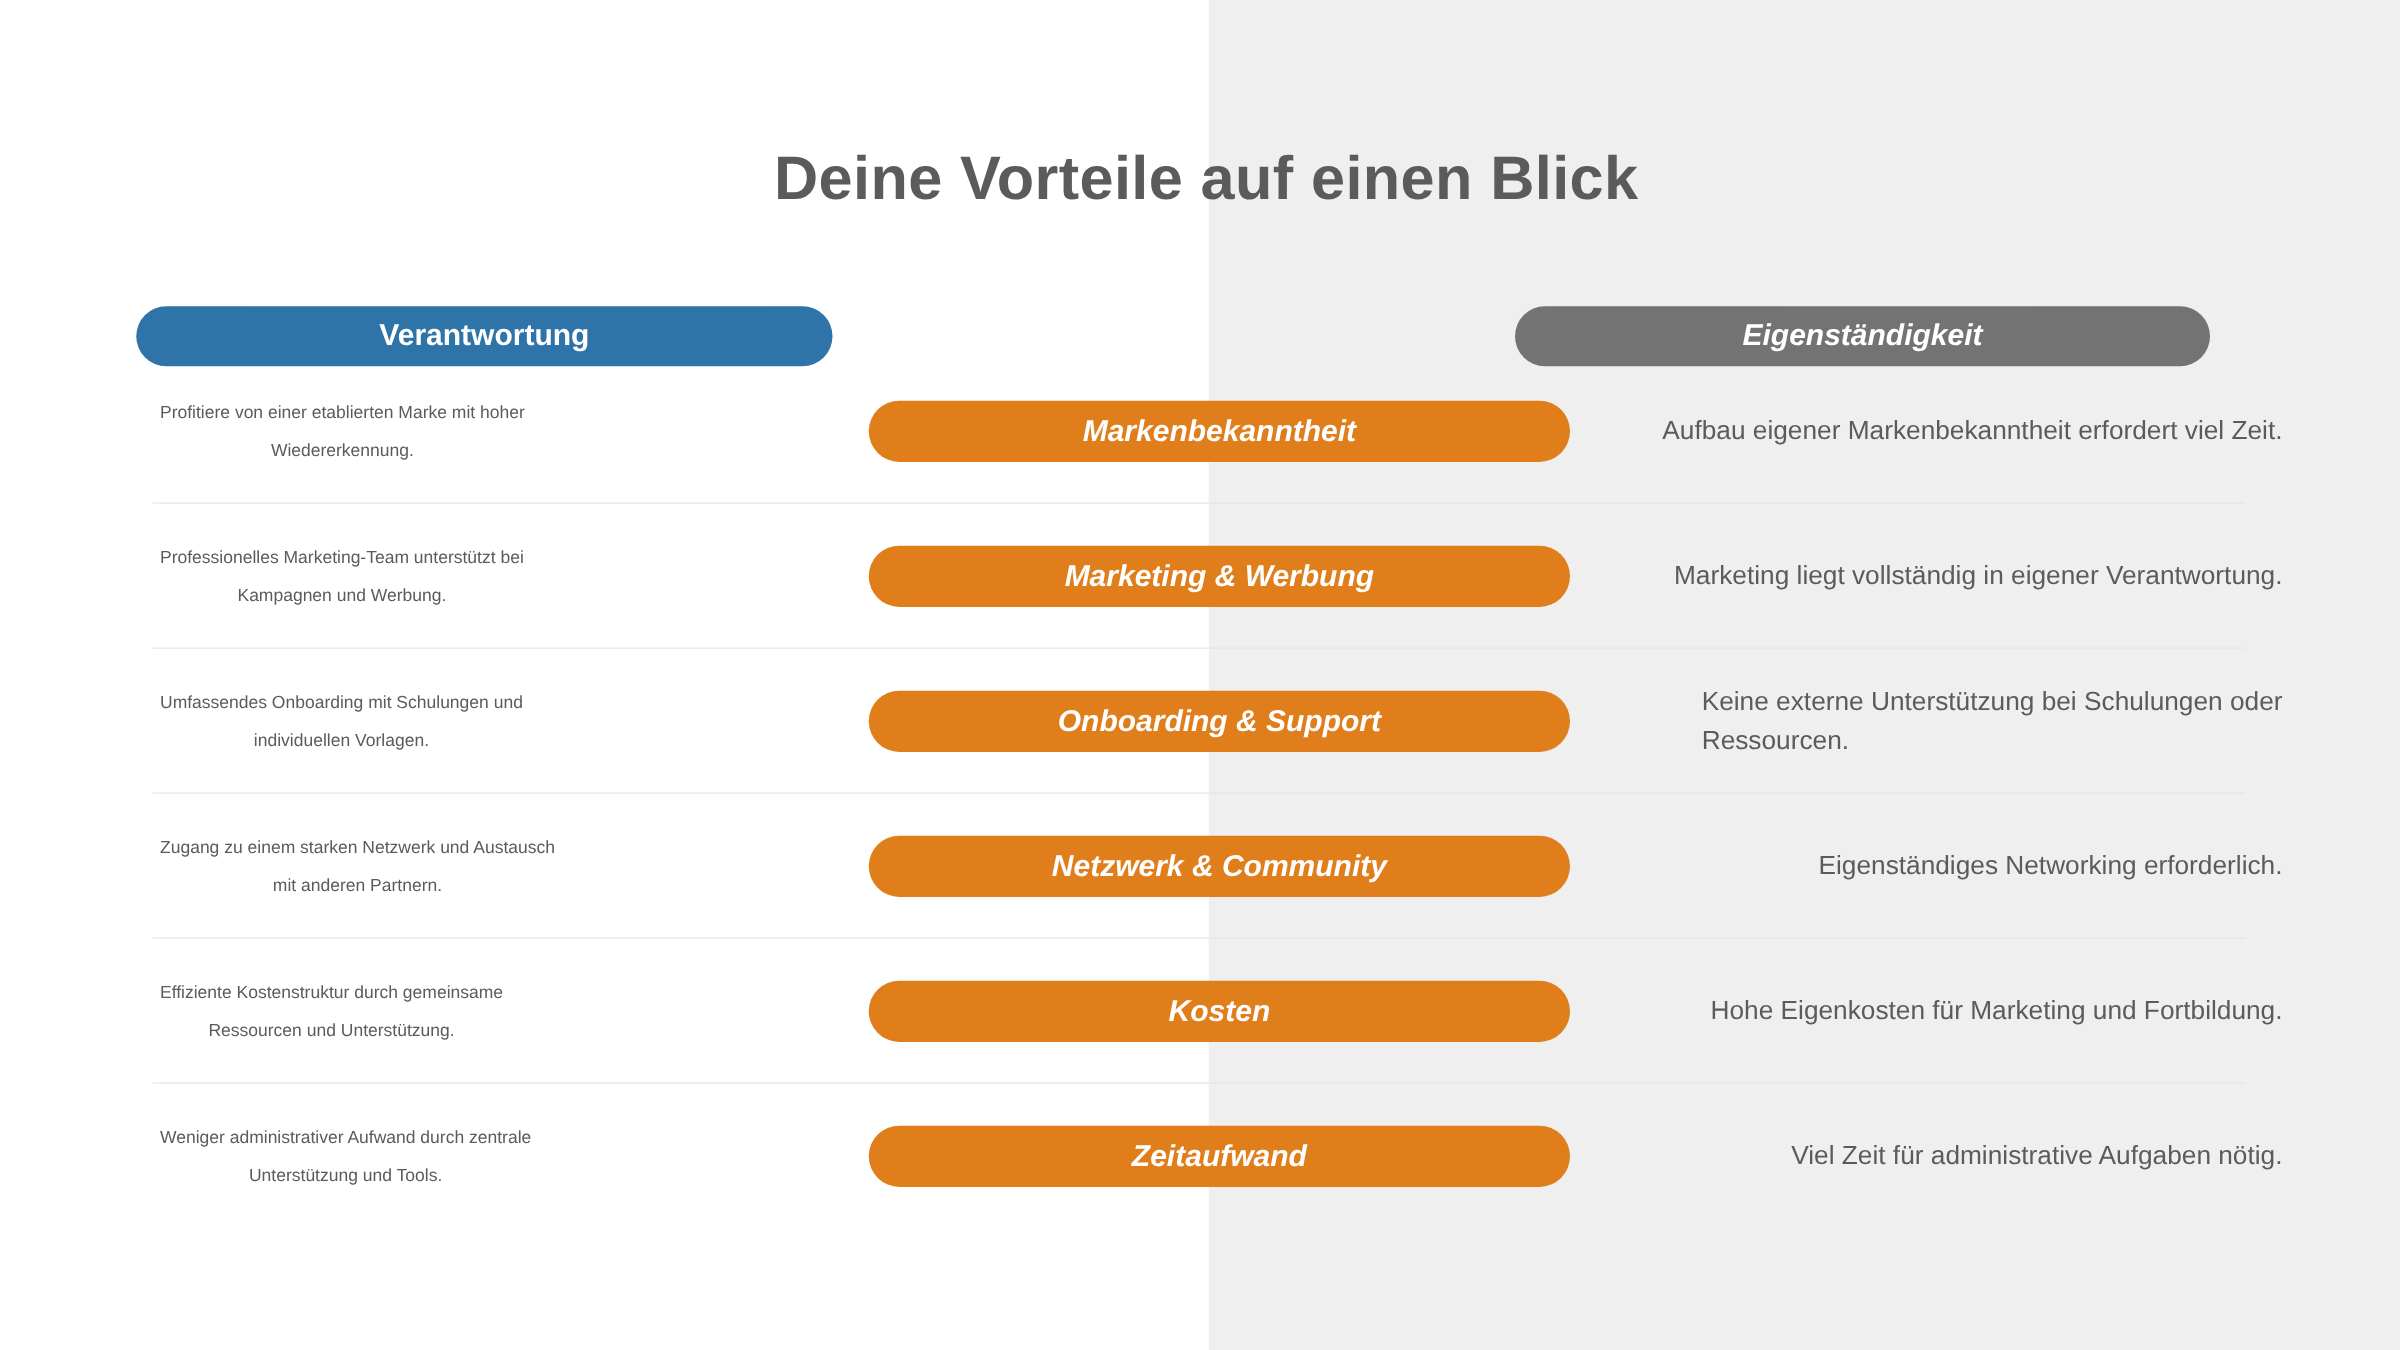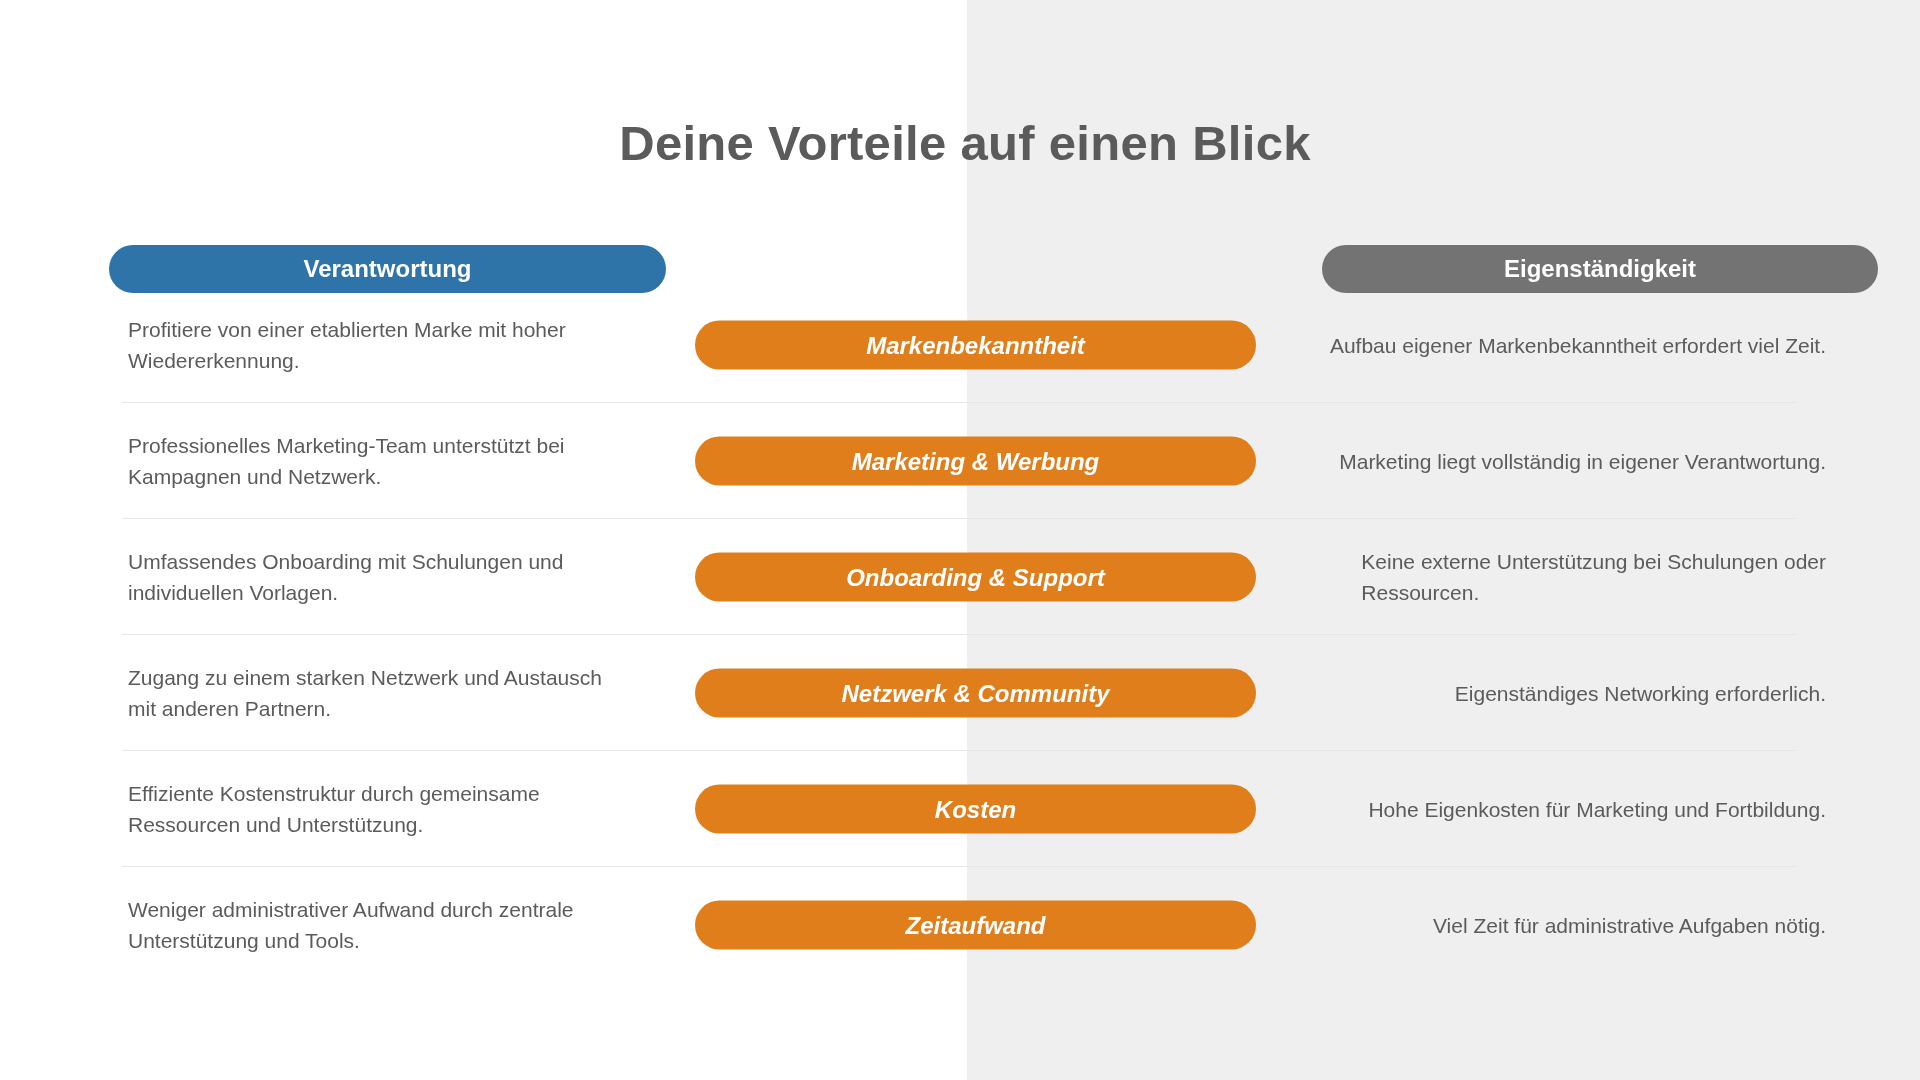--- a/index.html
+++ b/index.html
@@ -27,31 +27,31 @@
     position:absolute;top:113px;left:0;width:1930px;margin:0;
     text-align:center;font-size:49px;font-weight:bold;
     color:var(--c-text);letter-spacing:0.3px;line-height:60px;
   }
   .header-pill{
     position:absolute;top:245px;height:48px;border-radius:24px;
     display:flex;align-items:center;justify-content:center;
     color:var(--c-pill-text);font-size:24px;font-weight:bold;
   }
   .header-pill.partnership{left:109px;width:557px;background:var(--c-blue);}
-  .header-pill.independence{left:1322px;width:556px;background:var(--c-gray);}
+  .header-pill.independence{left:1212px;width:556px;background:var(--c-gray);font-style:italic;}
   .rows{position:absolute;top:287px;left:0;width:1920px;}
   .row{position:relative;height:116px;}
   .row-divider{
     position:absolute;left:122px;right:124px;bottom:0;height:1px;
     background:var(--c-divider);
   }
   .left-text{
     position:absolute;left:128px;top:50%;transform:translateY(-50%);
-    font-size:21px;line-height:31px;color:var(--c-text);
-    white-space:pre-line;text-align:left;
+    font-size:14px;line-height:31px;color:var(--c-text);
+    white-space:pre-line;text-align:center;
   }
   .category-pill{
     position:absolute;left:695px;top:50%;transform:translateY(-50%);
     width:561px;height:49px;border-radius:25px;background:var(--c-orange);
     display:flex;align-items:center;justify-content:center;
   }
   .category-pill span{
     color:var(--c-pill-text);font-size:24px;font-weight:bold;font-style:italic;
   }
   .right-text{
@@ -82,21 +82,21 @@
 Wiedererkennung.</div>
       <div class="category-pill">
         <span>Markenbekanntheit</span>
       </div>
       <div class="right-text">Aufbau eigener Markenbekanntheit erfordert viel Zeit.</div>
       <div class="row-divider"></div>
     </div>
 
     <div class="row">
       <div class="left-text">Professionelles Marketing-Team unterstützt bei
-Kampagnen und Netzwerk.</div>
+Kampagnen und Werbung.</div>
       <div class="category-pill">
         <span>Marketing &amp; Werbung</span>
       </div>
       <div class="right-text">Marketing liegt vollständig in eigener Verantwortung.</div>
       <div class="row-divider"></div>
     </div>
 
     <div class="row">
       <div class="left-text">Umfassendes Onboarding mit Schulungen und
 individuellen Vorlagen.</div>

